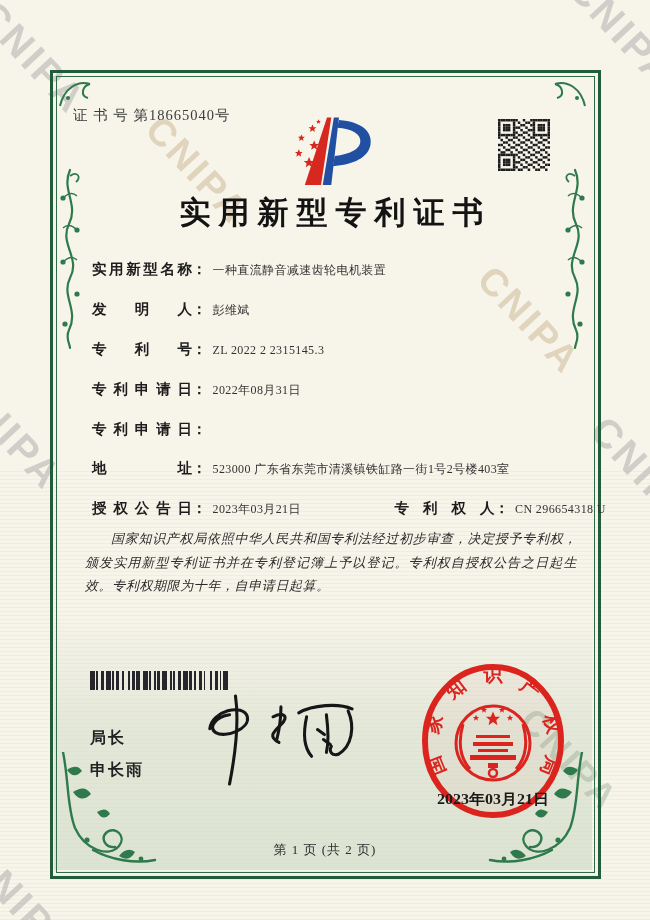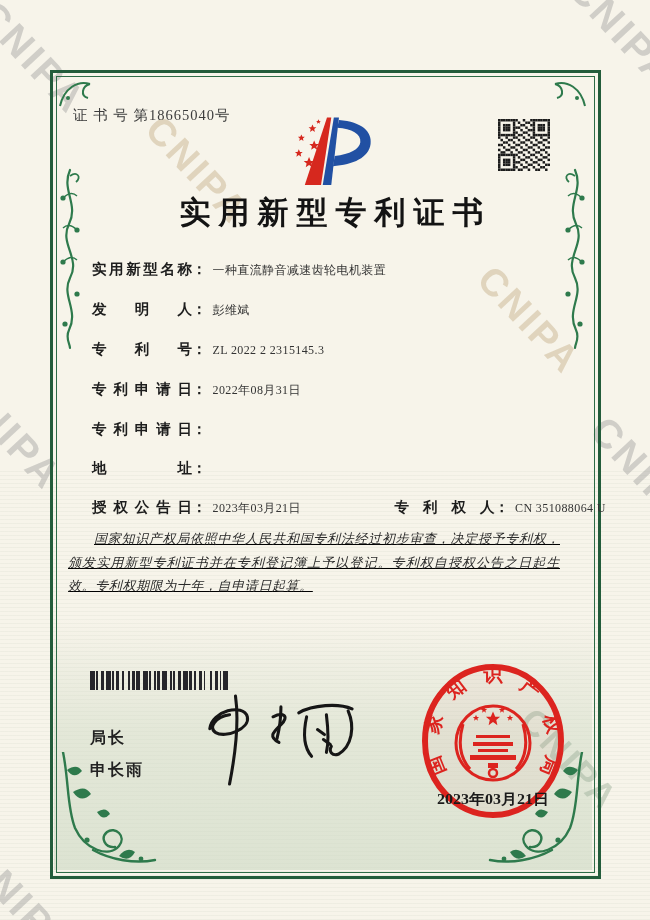--- a/index.html
+++ b/index.html
@@ -38,21 +38,21 @@
          font-size:31px;font-weight:bold;color:#131313;letter-spacing:8px;padding-left:21px;}
   .fields{position:absolute;left:92px;top:259px;width:490px;z-index:2;}
   .frow{display:flex;align-items:baseline;line-height:21px;margin-bottom:18px;white-space:nowrap;}
   .flabel{display:inline-block;width:100px;text-align:justify;text-align-last:justify;
           font-size:14.5px;font-weight:600;color:#1d1d1d;flex:none;}
   .fcolon{font-size:14.5px;font-weight:600;color:#1d1d1d;flex:none;margin-right:6px;}
   .fvalue{font-size:12px;color:#333;letter-spacing:0.4px;}
   .fvalue.w1{width:146px;flex:none;}
   .glabel{margin-left:36px;}
 
-  .paras{position:absolute;left:68px;top:527px;width:492px;z-index:2;text-decoration:underline;}
+  .paras{position:absolute;left:85px;top:527px;width:492px;z-index:2;}
   .paras p{margin:0 0 4px 0;font-size:13px;line-height:1.82;text-indent:2em;
            font-style:italic;color:#2a2a2a;letter-spacing:0.6px;text-align:justify;}
 
   .barcode{position:absolute;left:90px;top:671px;height:19px;z-index:2;}
   .barcode i{position:absolute;top:0;bottom:0;background:#26262b;}
 
   .officer{position:absolute;left:90px;top:722px;z-index:2;font-size:16px;font-weight:600;
            color:#222;letter-spacing:2px;line-height:32px;}
   .sig{position:absolute;left:192px;top:686px;width:168px;height:106px;z-index:2;}
 
@@ -396,28 +396,29 @@
         <span class="fcolon">：</span>
         <span class="fvalue">2022年08月31日</span>
     </div>
     <div class="frow">
       <span class="flabel">专利申请日</span>
         <span class="fcolon">：</span>
     </div>
     <div class="frow">
       <span class="flabel">地址</span>
         <span class="fcolon">：</span>
+        <span class="fvalue">523000 广东省东莞市清溪镇铁缸路一街1号2号楼403室</span>
     </div>
     <div class="frow">
       <span class="flabel">授权公告日</span>
         <span class="fcolon">：</span>
         <span class="fvalue w1">2023年03月21日</span>
       <span class="flabel glabel">专利权人</span>
         <span class="fcolon">：</span>
-        <span class="fvalue">CN 351088064 U</span>
+        <span class="fvalue">CN 296654318 U</span>
     </div>
   </div>
 
   <div class="paras">
     <p>国家知识产权局依照中华人民共和国专利法经过初步审查，决定授予专利权，颁发实用新型专利证书并在专利登记簿上予以登记。专利权自授权公告之日起生效。专利权期限为十年，自申请日起算。</p>
   </div>
 
   <div class="barcode" id="barcode" style="width: 140.8px;">
       <i style="left:0px;width:4.800000000000001px"></i>
       <i style="left:6.4px;width:1.6px"></i>
@@ -487,14 +488,15 @@
       <use href="#star5" transform="translate(84,48) scale(0.55)" fill="#dc241f"></use>
       <use href="#star5" transform="translate(92,56) scale(0.55)" fill="#dc241f"></use>
       <path d="M58,73 h34 v3 h-34 Z M55,80 h40 v4 h-40 Z M60,87 h30 v3 h-30 Z M52,93 h46 v5 h-46 Z" fill="#dc241f"></path>
       <path d="M45,62 C40,80 42,96 52,107 M105,62 C110,80 108,96 98,107" fill="none" stroke="#dc241f" stroke-width="3"></path>
       <rect x="70" y="101" width="10" height="5" fill="#dc241f"></rect>
       <circle cx="75" cy="111" r="4" fill="none" stroke="#dc241f" stroke-width="2.5"></circle>
     </g>
     <text x="75" y="142" text-anchor="middle" font-size="14.5" font-weight="bold" fill="#1a1a1a" textLength="112" lengthAdjust="spacingAndGlyphs">2023年03月21日</text>
   </svg>
 
+  <div class="page-footer">第 1 页 (共 2 页)</div>
 
 </div>
 
 </body></html>

